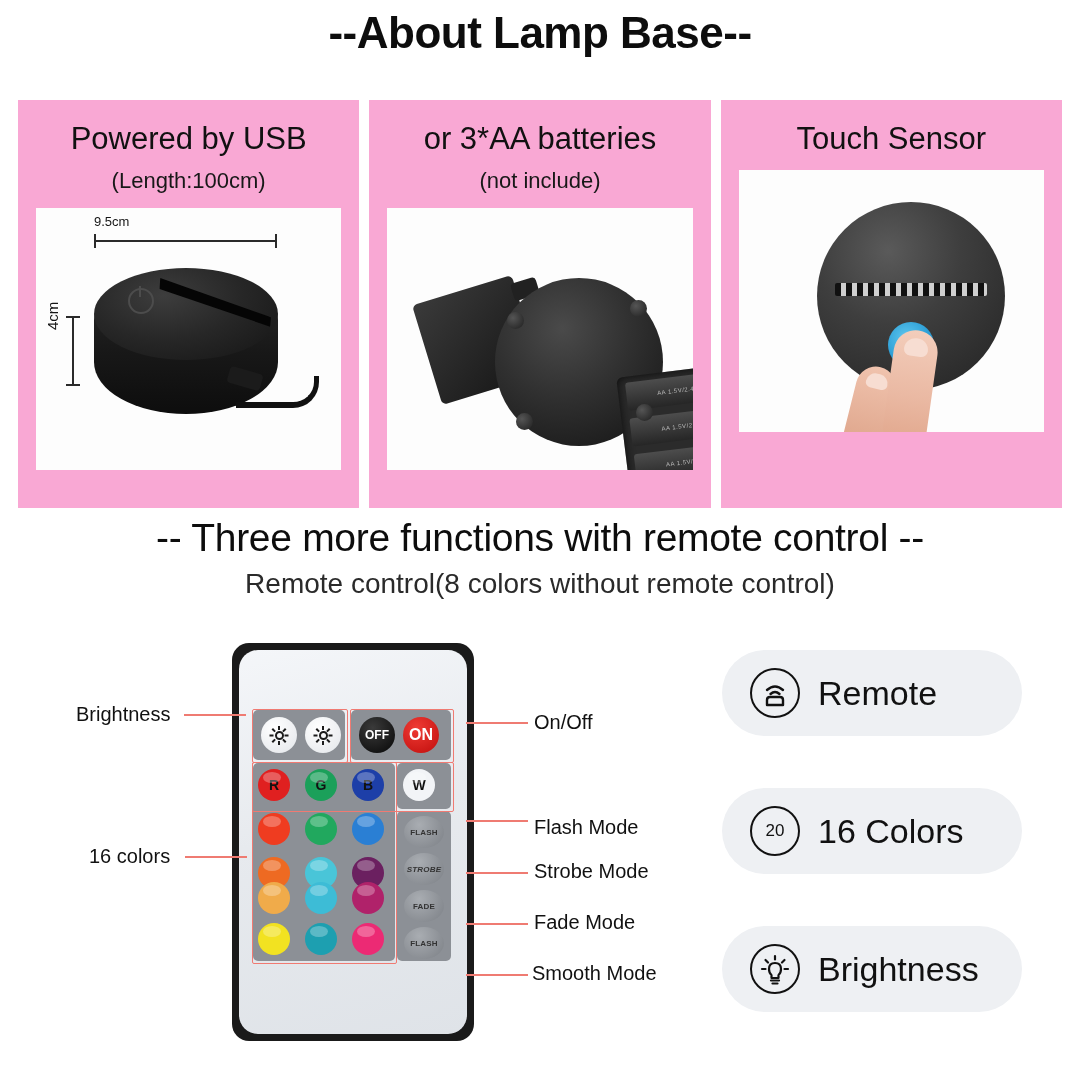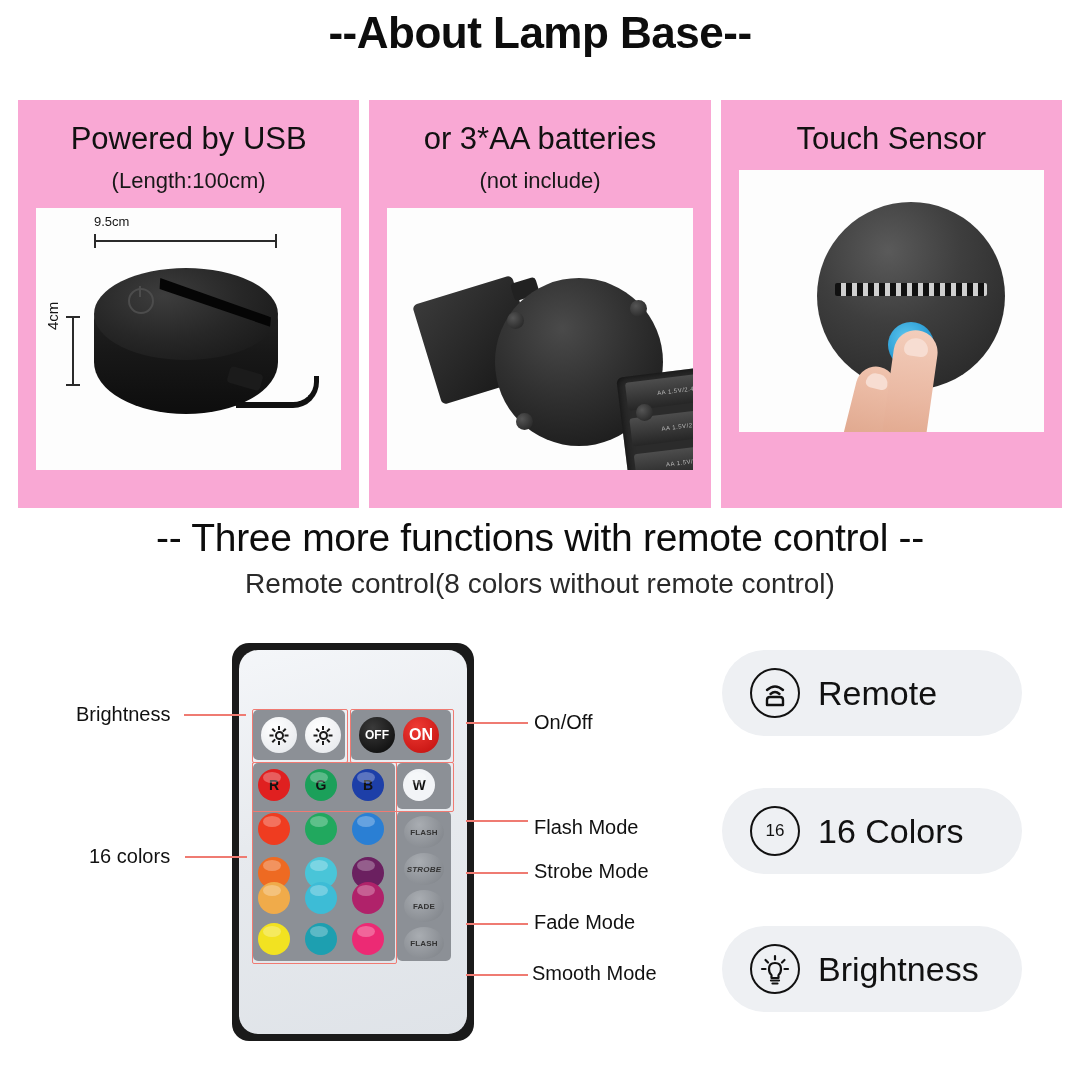--- a/index.html
+++ b/index.html
@@ -414,21 +414,21 @@
         <path d="M20.5 26 Q25 22 29.5 26" stroke="#111" stroke-width="2.4" fill="none" stroke-linecap="round"></path>
         <path d="M17 37 L17 32 Q17 29 20 29 L30 29 Q33 29 33 32 L33 37 Z" stroke="#111" stroke-width="2.4" fill="none" stroke-linejoin="round"></path>
       </svg>
     </div>
     <div class="card-label">Remote</div>
   </div>
 
   <div class="card">
     <div class="card-icon">
       <div class="ico-circle"></div>
-      <div class="ico-16">16</div>
+      <div class="ico-16">20</div>
     </div>
     <div class="card-label">16 Colors</div>
   </div>
 
   <div class="card">
     <div class="card-icon">
       <div class="ico-circle"></div>
       <svg width="50" height="50" viewBox="0 0 50 50" style="position:absolute;inset:0;">
         <path d="M25 19 Q31 19 31 25 Q31 29 28.5 31 L28.5 34 L21.5 34 L21.5 31 Q19 29 19 25 Q19 19 25 19 Z" stroke="#111" stroke-width="2.2" fill="none" stroke-linejoin="round"></path>
         <line x1="21" y1="36.5" x2="29" y2="36.5" stroke="#111" stroke-width="2.2" stroke-linecap="round"></line>

